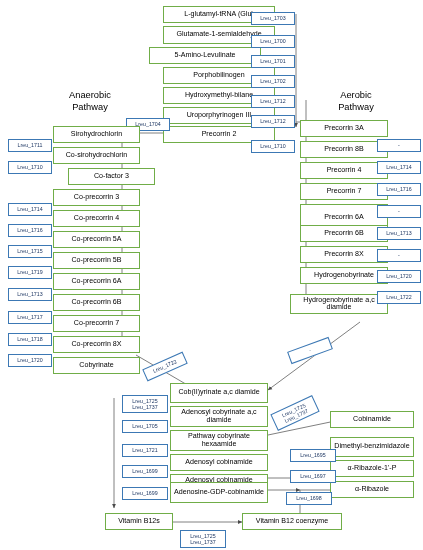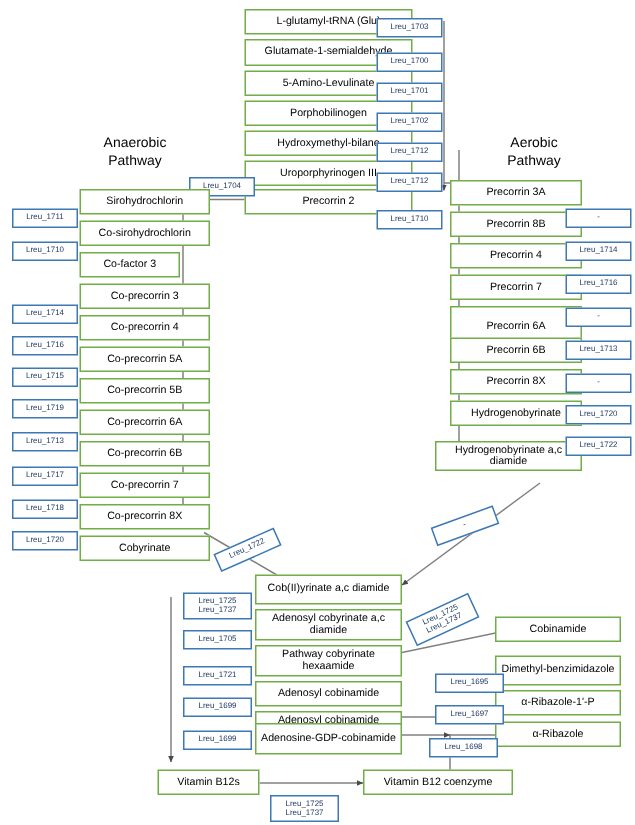--- a/index.html
+++ b/index.html
@@ -71,21 +71,21 @@
     <path class="wire" d="M348,490 L300,490 L300,520" marker-end="url(#ah)"></path>
     <path class="wire" d="M265,478 L300,478"></path>
 
     <path class="wire" d="M268,490 L300,490" marker-end="url(#ah)"></path>
 
     <path class="wire" d="M173,522 L242,522" marker-end="url(#ah)"></path>
   </svg>
 
   <div class="met" style="left:163px;top:6px;width:112px;height:17px;">L-glutamyl-tRNA (Glu)</div>
   <div class="met" style="left:163px;top:26px;width:112px;height:18px;">Glutamate-1-semialdehyde</div>
-  <div class="met" style="left:163px;top:47px;width:112px;height:17px;">5-Amino-Levulinate</div>
+  <div class="met" style="left:149px;top:47px;width:112px;height:17px;">5-Amino-Levulinate</div>
   <div class="met" style="left:163px;top:67px;width:112px;height:17px;">Porphobilinogen</div>
   <div class="met" style="left:163px;top:87px;width:112px;height:17px;">Hydroxymethyl-bilane</div>
   <div class="met" style="left:163px;top:107px;width:112px;height:17px;">Uroporphyrinogen III</div>
   <div class="met" style="left:163px;top:126px;width:112px;height:17px;">Precorrin 2</div>
 
   <div class="gene" style="left:251px;top:12px;width:44px;height:13px;">
     <span>Lreu_1703</span>
   </div>
   <div class="gene" style="left:251px;top:35px;width:44px;height:13px;">
     <span>Lreu_1700</span>
@@ -113,21 +113,21 @@
     <div>Anaerobic</div>
     <div>Pathway</div>
   </div>
   <div class="heading" style="left:308px;top:90px;width:96px;">
     <div>Aerobic</div>
     <div>Pathway</div>
   </div>
 
   <div class="met" style="left:53px;top:126px;width:87px;height:17px;">Sirohydrochlorin</div>
   <div class="met" style="left:53px;top:147px;width:87px;height:17px;">Co-sirohydrochlorin</div>
-  <div class="met" style="left:53px;top:168px;width:67px;height:17px;">Co-factor 3</div>
+  <div class="met" style="left:68px;top:168px;width:87px;height:17px;">Co-factor 3</div>
   <div class="met" style="left:53px;top:189px;width:87px;height:17px;">Co-precorrin 3</div>
   <div class="met" style="left:53px;top:210px;width:87px;height:17px;">Co-precorrin 4</div>
   <div class="met" style="left:53px;top:231px;width:87px;height:17px;">Co-precorrin 5A</div>
   <div class="met" style="left:53px;top:252px;width:87px;height:17px;">Co-precorrin 5B</div>
   <div class="met" style="left:53px;top:273px;width:87px;height:17px;">Co-precorrin 6A</div>
   <div class="met" style="left:53px;top:294px;width:87px;height:17px;">Co-precorrin 6B</div>
   <div class="met" style="left:53px;top:315px;width:87px;height:17px;">Co-precorrin 7</div>
   <div class="met" style="left:53px;top:336px;width:87px;height:17px;">Co-precorrin 8X</div>
   <div class="met" style="left:53px;top:357px;width:87px;height:17px;">Cobyrinate</div>
 

